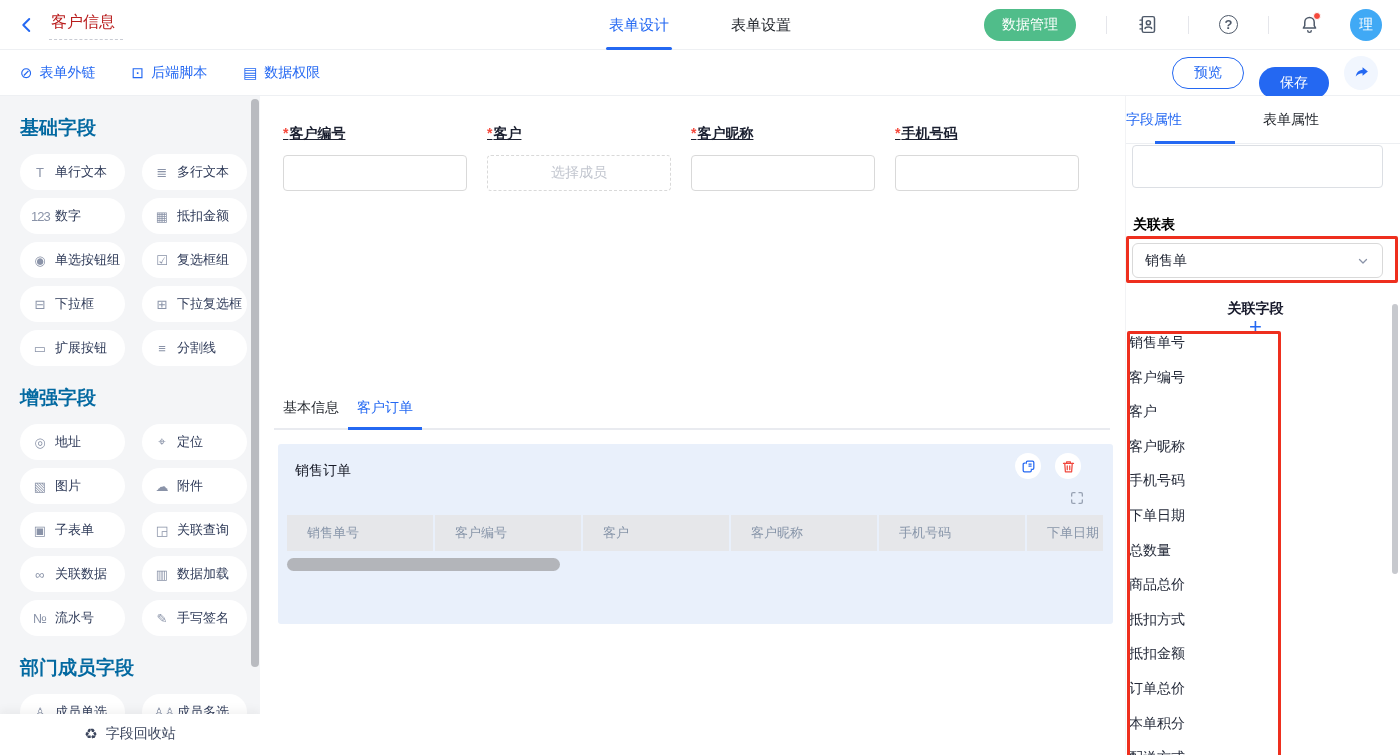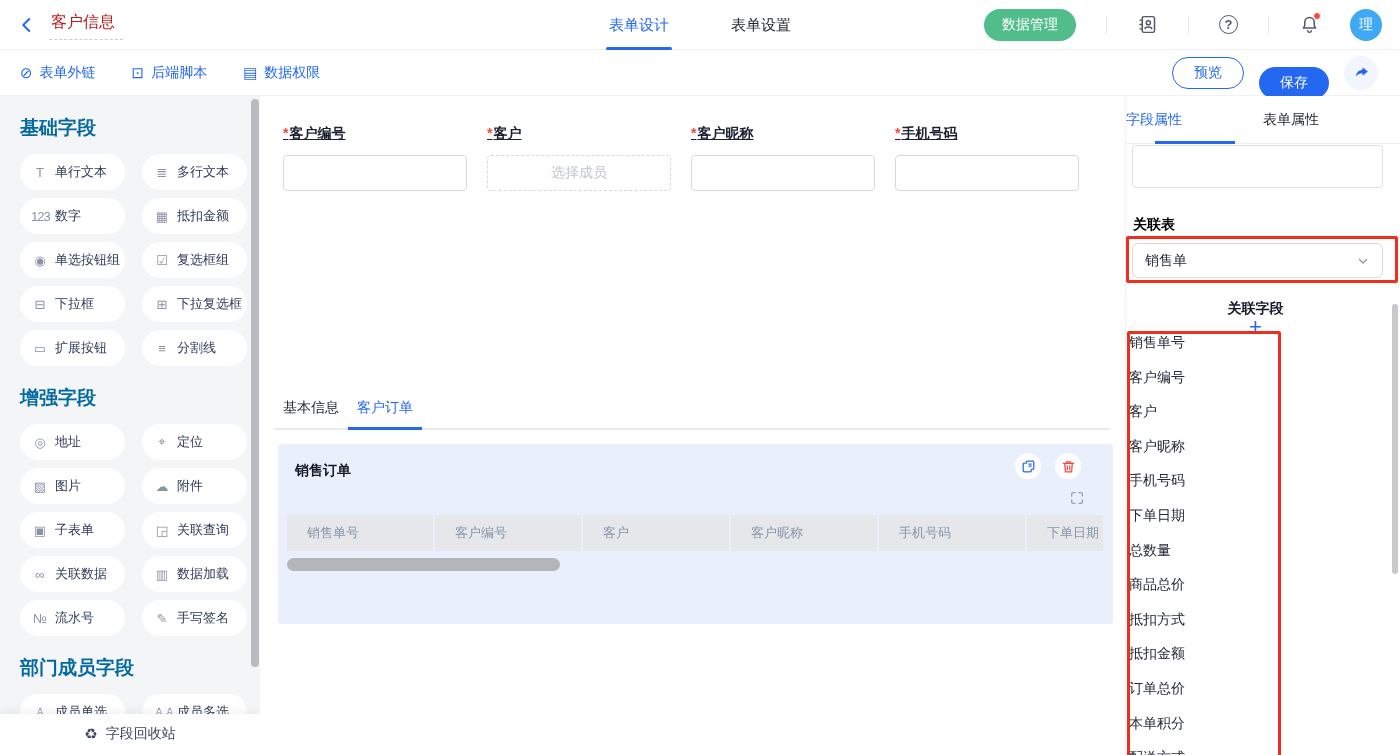--- a/index.html
+++ b/index.html
@@ -53,21 +53,21 @@
 .field { width:184px; flex:none; }
 .f-label { font-weight:600; font-size:14px; color:#1b2030; margin-bottom:12px;text-decoration:underline; }
 .req { color:#f5483b; margin-right:1px; }
 .f-input { height:36px; border:1px solid #d9d9d9; border-radius:4px; background:#fff; display:flex; align-items:center; justify-content:center; color:#c2c6cf; font-size:14px; }
 .t-member .f-input { border-style:dashed; cursor:pointer; }
 .canvas-tabs { position:absolute; top:303px; left:14px; right:15px; display:flex; border-bottom:2px solid #e9ebf0; }
 .c-tab { padding:0 9px 11px; font-size:14px; color:#1f2329; position:relative; cursor:pointer; }
 .c-tab.active { color:#2468f2; }
 .c-tab.active::after { content:""; position:absolute; left:0; right:0; bottom:-2px; height:3px; background:#2468f2; }
 .subtable { position:absolute; top:348px; left:18px; width:835px; height:180px; background:#e9f0fb; border-radius:3px; }
-.st-title { position:absolute; top:18px; left:17px; font-weight:bold; font-size:14px; color:#171a26; }
+.st-title { position:absolute; top:18px; left:17px; font-weight:normal; font-size:14px; color:#171a26; }
 .st-actions { position:absolute; top:9px; right:32px; display:flex; gap:14px; }
 .st-act { width:26px; height:26px; border-radius:50%; background:#fff; display:flex; align-items:center; justify-content:center; cursor:pointer; }
 .st-expand { position:absolute; top:46px; right:28px; color:#98a2b3; cursor:pointer; }
 .st-header { position:absolute; top:71px; left:9px; right:10px; display:flex; gap:2px; overflow:hidden; }
 .st-cell { flex:0 0 146px; height:36px; background:#e6e7ea; color:#8795a9; font-size:13px; display:flex; align-items:center; padding-left:20px; }
 .st-scroll { position:absolute; top:114px; left:9px; width:273px; height:13px; background:#b3b5ba; border-radius:7px; cursor:pointer; }
 
 
 .rpanel { width:275px; flex:none; position:relative; background:#fff; border-left:1px solid #f2f3f5; }
 .rp-tabs { height:48px; display:flex; border-bottom:1px solid #edeff2; }

